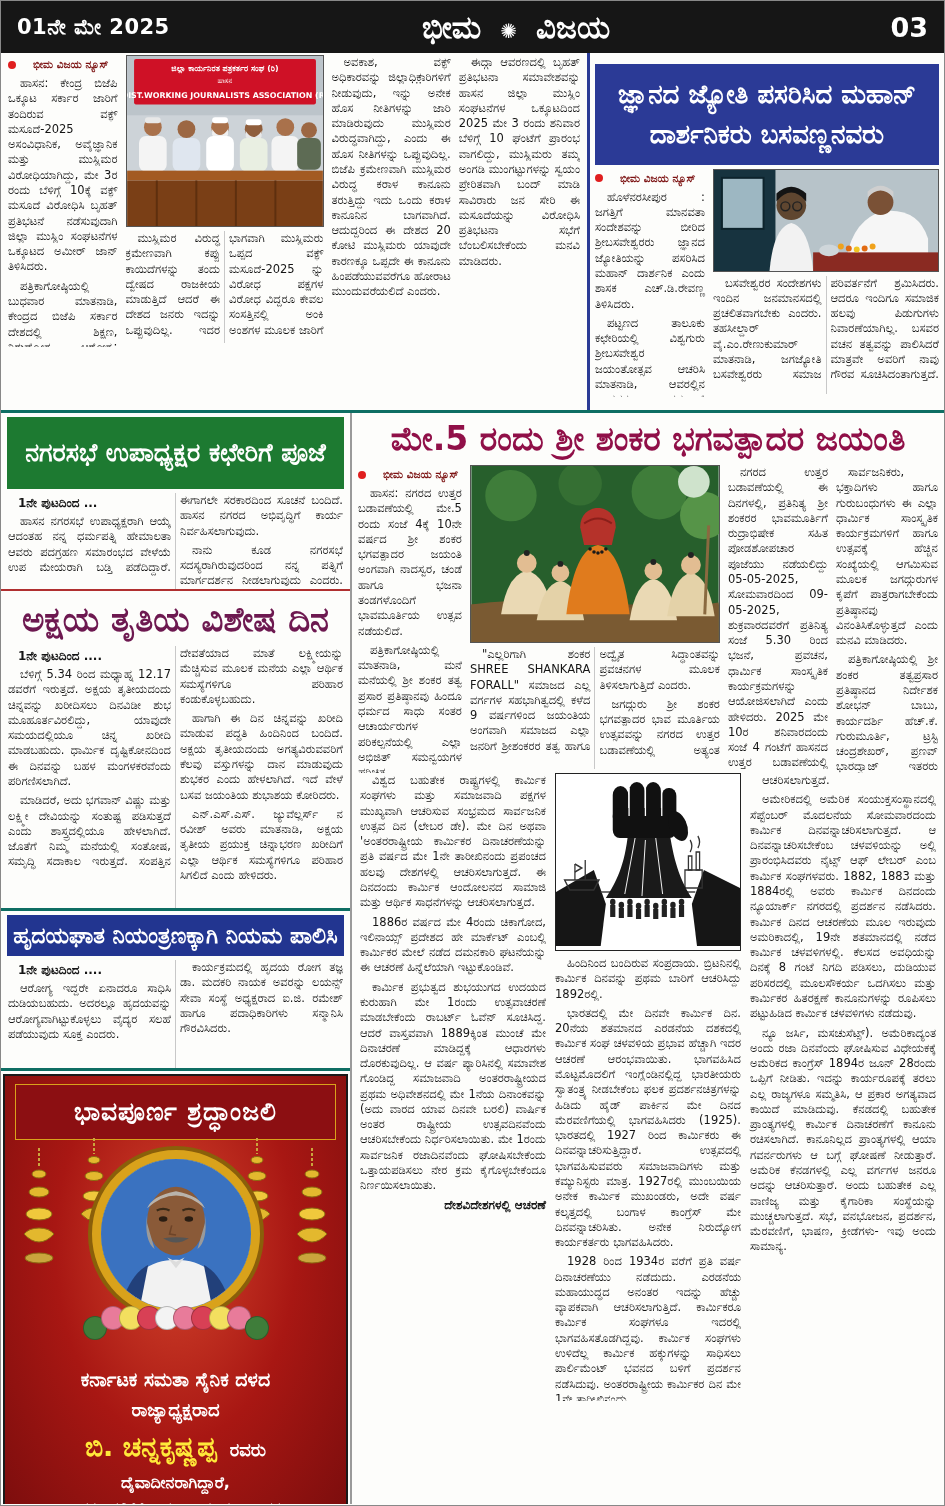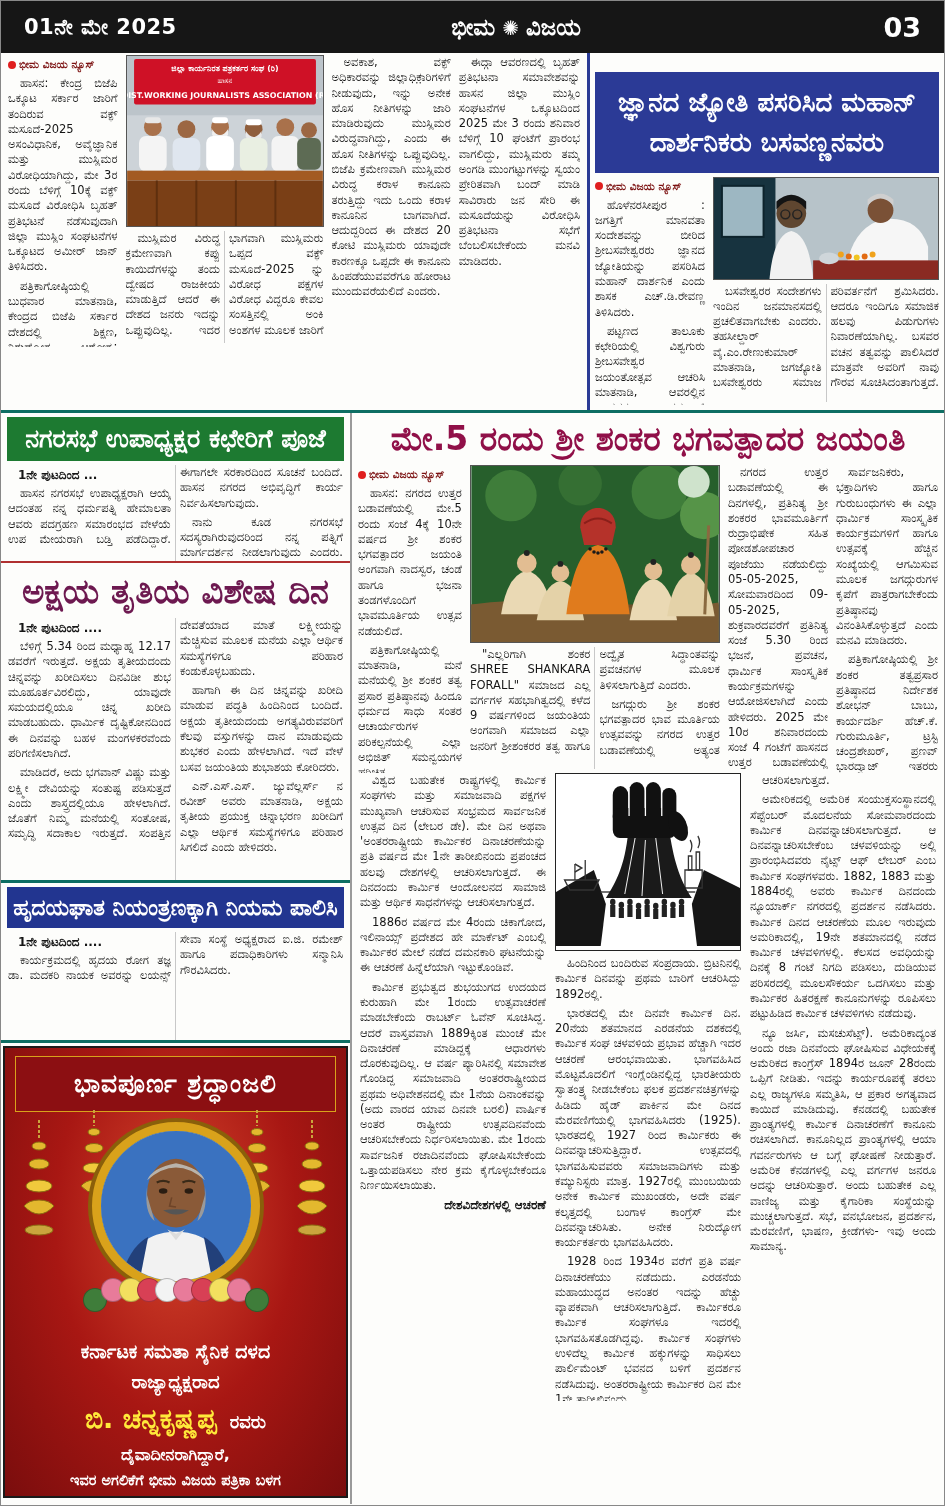--- a/index.html
+++ b/index.html
@@ -2,42 +2,42 @@
 <html><head>
 <meta charset="utf-8">
 <style>
   * { box-sizing: border-box; margin: 0; padding: 0; }
   body { background:#777; font-family:"DejaVu Sans","Liberation Sans",sans-serif; }
   .page { width:945px; height:1506px; background:#fdfdfb; margin:0 auto; position:relative;
           overflow:hidden; color:#151515; border:1px solid #888; }
 
   
   .masthead-bar { height:52px; background:#161616; color:#fff; display:flex;
-                  align-items:center; justify-content:space-between; padding:0 23px; }
+                  align-items:center; justify-content:space-between; padding:0 16px; }
   .mast-date { font-size:21px; font-weight:bold; letter-spacing:.5px; }
-  .mast-title { font-size:23px; font-weight:bold; display:flex; align-items:center; gap:7px; }
+  .mast-title { font-size:31px; font-weight:bold; display:flex; align-items:center; gap:19px; }
   .mast-orn::before { content:"✺"; font-size:20px; color:#fff; }
   .mast-page { font-size:27px; font-weight:bold;margin-left:28px; }
 
   
   .para { font-size:11.5px; line-height:1.33; text-align:justify; margin:0 0 4px; text-indent:12px; }
-  .byline { display:flex; align-items:center; gap:3px; margin:3px 0 5px; }
+  .byline { display:flex; align-items:center; gap:17px; margin:3px 0 5px; }
   .byline-dot { width:8px; height:8px; border-radius:50%; background:#e01f1f; flex:0 0 auto; }
   .byline-txt { font-size:10.5px; font-weight:bold; color:#7c1212; }
   .cont-lbl { font-size:12px; font-weight:bold; margin:3px 0 4px; text-indent:10px; }
   .photo { border:1px solid #555; display:block; background:#dde2e4; }
   .twocol { columns:2; column-gap:9px; column-rule:1px solid #c8c8c8; }
   .hsep-teal { height:3px; background:#0e6e63; }
   .hsep-red  { height:2px; background:#b03030; }
 
   
   .row1 { display:flex; height:360px; border-bottom:3px solid #0e6e63; }
   .art-waqf { width:586px; padding:2px 7px; overflow:hidden; }
   .vdiv-blue { width:3px; background:#2b3c96; }
-  .art-basava { flex:1; padding:16px 5px 2px; overflow:hidden; }
+  .art-basava { flex:1; padding:8px 5px 2px; overflow:hidden; }
 
   .head-waqf { color:#2038a8; font-size:33px; font-weight:bold; text-align:center;
                line-height:1.12; margin:4px 0 7px; }
   .waqf-cols { display:flex; gap:8px; height:292px; overflow:hidden; }
   .wcol1 { width:112px; }
   .wcenter { width:200px; }
   .wcol3 { width:122px; }
   .wcol4 { width:124px; }
   .wcenter .twocol { margin-top:4px; height:112px; overflow:hidden; }
 
@@ -48,21 +48,21 @@
   .bcol1 { width:110px; }
   .bright { flex:1; }
   .bright .twocol { margin-top:4px; height:118px; overflow:hidden; }
 
   
   .row2 { display:flex; height:1091px; }
   .leftcol { width:349px; overflow:hidden; }
   .vsep { width:2px; background:#9a9a9a; }
   .rightcol { flex:1; overflow:hidden; }
 
-  .head-nagara { background:#1d7a31; font-size:25px; padding:7px 2px; margin:4px 6px 4px; }
+  .head-nagara { background:#1d7a31; font-size:25px; padding:21px 2px; margin:4px 6px 4px; }
   .nagara-body { height:96px; margin:0 7px; overflow:hidden; }
   .head-akshaya { color:#6d1950; font-size:34px; font-weight:bold; text-align:center; margin:8px 0 6px; }
   .akshaya-body { height:262px; margin:0 7px; overflow:hidden; }
   .head-hrudaya { background:#223590; font-size:22px; padding:8px 2px; margin:4px 6px 4px; }
   .hrudaya-body { height:108px; margin:0 7px; overflow:hidden; }
 
   .head-shankara { color:#901048; font-size:33px; font-weight:bold; text-align:center; margin:6px 0 6px; }
   .shank-cols { display:flex; gap:8px; height:308px; margin:0 6px; overflow:hidden; }
   .scol1 { width:108px; }
   .scenter { width:250px; }
@@ -271,21 +271,21 @@
           <span><p class="para">ಬೆಳಿಗ್ಗೆ 5.34 ರಿಂದ ಮಧ್ಯಾಹ್ನ 12.17 ಡವರೆಗೆ ಇರುತ್ತದೆ. ಅಕ್ಷಯ ತೃತೀಯದಂದು ಚಿನ್ನವನ್ನು ಖರೀದಿಸಲು ದಿನವಿಡೀ ಶುಭ ಮೂಹೂರ್ತವಿರಲಿದ್ದು, ಯಾವುದೇ ಸಮಯದಲ್ಲಿಯೂ ಚಿನ್ನ ಖರೀದಿ ಮಾಡಬಹುದು. ಧಾರ್ಮಿಕ ದೃಷ್ಟಿಕೋನದಿಂದ ಈ ದಿನವನ್ನು ಬಹಳ ಮಂಗಳಕರವೆಂದು ಪರಿಗಣಿಸಲಾಗಿದೆ.</p><p class="para">ಮಾಡಿದರೆ, ಅದು ಭಗವಾನ್ ವಿಷ್ಣು ಮತ್ತು ಲಕ್ಷ್ಮೀ ದೇವಿಯನ್ನು ಸಂತುಷ್ಟ ಪಡಿಸುತ್ತದೆ ಎಂದು ಶಾಸ್ತ್ರದಲ್ಲಿಯೂ ಹೇಳಲಾಗಿದೆ. ಜೊತೆಗೆ ನಿಮ್ಮ ಮನೆಯಲ್ಲಿ ಸಂತೋಷ, ಸಮೃದ್ಧಿ ಸದಾಕಾಲ ಇರುತ್ತದೆ. ಸಂಪತ್ತಿನ ದೇವತೆಯಾದ ಮಾತೆ ಲಕ್ಷ್ಮೀಯನ್ನು ಮೆಚ್ಚಿಸುವ ಮೂಲಕ ಮನೆಯ ಎಲ್ಲಾ ಆರ್ಥಿಕ ಸಮಸ್ಯೆಗಳಿಗೂ ಪರಿಹಾರ ಕಂಡುಕೊಳ್ಳಬಹುದು.</p><p class="para">ಹಾಗಾಗಿ ಈ ದಿನ ಚಿನ್ನವನ್ನು ಖರೀದಿ ಮಾಡುವ ಪದ್ಧತಿ ಹಿಂದಿನಿಂದ ಬಂದಿದೆ. ಅಕ್ಷಯ ತೃತೀಯದಂದು ಅಗತ್ಯವಿರುವವರಿಗೆ ಕೆಲವು ವಸ್ತುಗಳನ್ನು ದಾನ ಮಾಡುವುದು ಶುಭಕರ ಎಂದು ಹೇಳಲಾಗಿದೆ. ಇದೆ ವೇಳೆ ಬಸವ ಜಯಂತಿಯ ಶುಭಾಶಯ ಕೋರಿದರು.</p><p class="para">ಎನ್.ಎಸ್.ಎಸ್. ಜ್ಯುವೆಲ್ಲರ್ಸ್ ನ ರವೀಶ್ ಅವರು ಮಾತನಾಡಿ, ಅಕ್ಷಯ ತೃತೀಯ ಪ್ರಯುಕ್ತ ಚಿನ್ನಾಭರಣ ಖರೀದಿಗೆ ಎಲ್ಲಾ ಆರ್ಥಿಕ ಸಮಸ್ಯೆಗಳಿಗೂ ಪರಿಹಾರ ಸಿಗಲಿದೆ ಎಂದು ಹೇಳಿದರು.</p></span>
         </div>
       </section>
 
       <div class="hsep-teal"></div>
 
       <section>
         <h2 class="boxhead head-hrudaya">ಹೃದಯಘಾತ ನಿಯಂತ್ರಣಕ್ಕಾಗಿ ನಿಯಮ ಪಾಲಿಸಿ</h2>
         <div class="twocol hrudaya-body">
           <p class="cont-lbl">1ನೇ ಪುಟದಿಂದ ....</p>
-          <span><p class="para">ಕಾರ್ಯಕ್ರಮದಲ್ಲಿ ಹೃದಯ ರೋಗ ತಜ್ಞ ಡಾ. ಮದಕರಿ ನಾಯಕ ಅವರನ್ನು ಲಯನ್ಸ್ ಸೇವಾ ಸಂಸ್ಥೆ ಅಧ್ಯಕ್ಷರಾದ ಐ.ಜಿ. ರಮೇಶ್ ಹಾಗೂ ಪದಾಧಿಕಾರಿಗಳು ಸನ್ಮಾನಿಸಿ ಗೌರವಿಸಿದರು.</p></span>
+          <span><p class="para">ಆರೋಗ್ಯ ಇದ್ದರೇ ಏನಾದರೂ ಸಾಧಿಸಿ ದುಡಿಯಬಹುದು. ಅದರಲ್ಲೂ ಹೃದಯವನ್ನು ಆರೋಗ್ಯವಾಗಿಟ್ಟುಕೊಳ್ಳಲು ವೈದ್ಯರ ಸಲಹೆ ಪಡೆಯುವುದು ಸೂಕ್ತ ಎಂದರು.</p><p class="para">ಕಾರ್ಯಕ್ರಮದಲ್ಲಿ ಹೃದಯ ರೋಗ ತಜ್ಞ ಡಾ. ಮದಕರಿ ನಾಯಕ ಅವರನ್ನು ಲಯನ್ಸ್ ಸೇವಾ ಸಂಸ್ಥೆ ಅಧ್ಯಕ್ಷರಾದ ಐ.ಜಿ. ರಮೇಶ್ ಹಾಗೂ ಪದಾಧಿಕಾರಿಗಳು ಸನ್ಮಾನಿಸಿ ಗೌರವಿಸಿದರು.</p></span>
         </div>
       </section>
 
       <div class="hsep-teal"></div>
 
       <section class="obit">
         <div class="obit-title">ಭಾವಪೂರ್ಣ ಶ್ರದ್ಧಾಂಜಲಿ</div>
         <div class="obit-stage">
 
           <svg class="lamp l1" width="40" height="120" viewBox="0 0 40 120">

